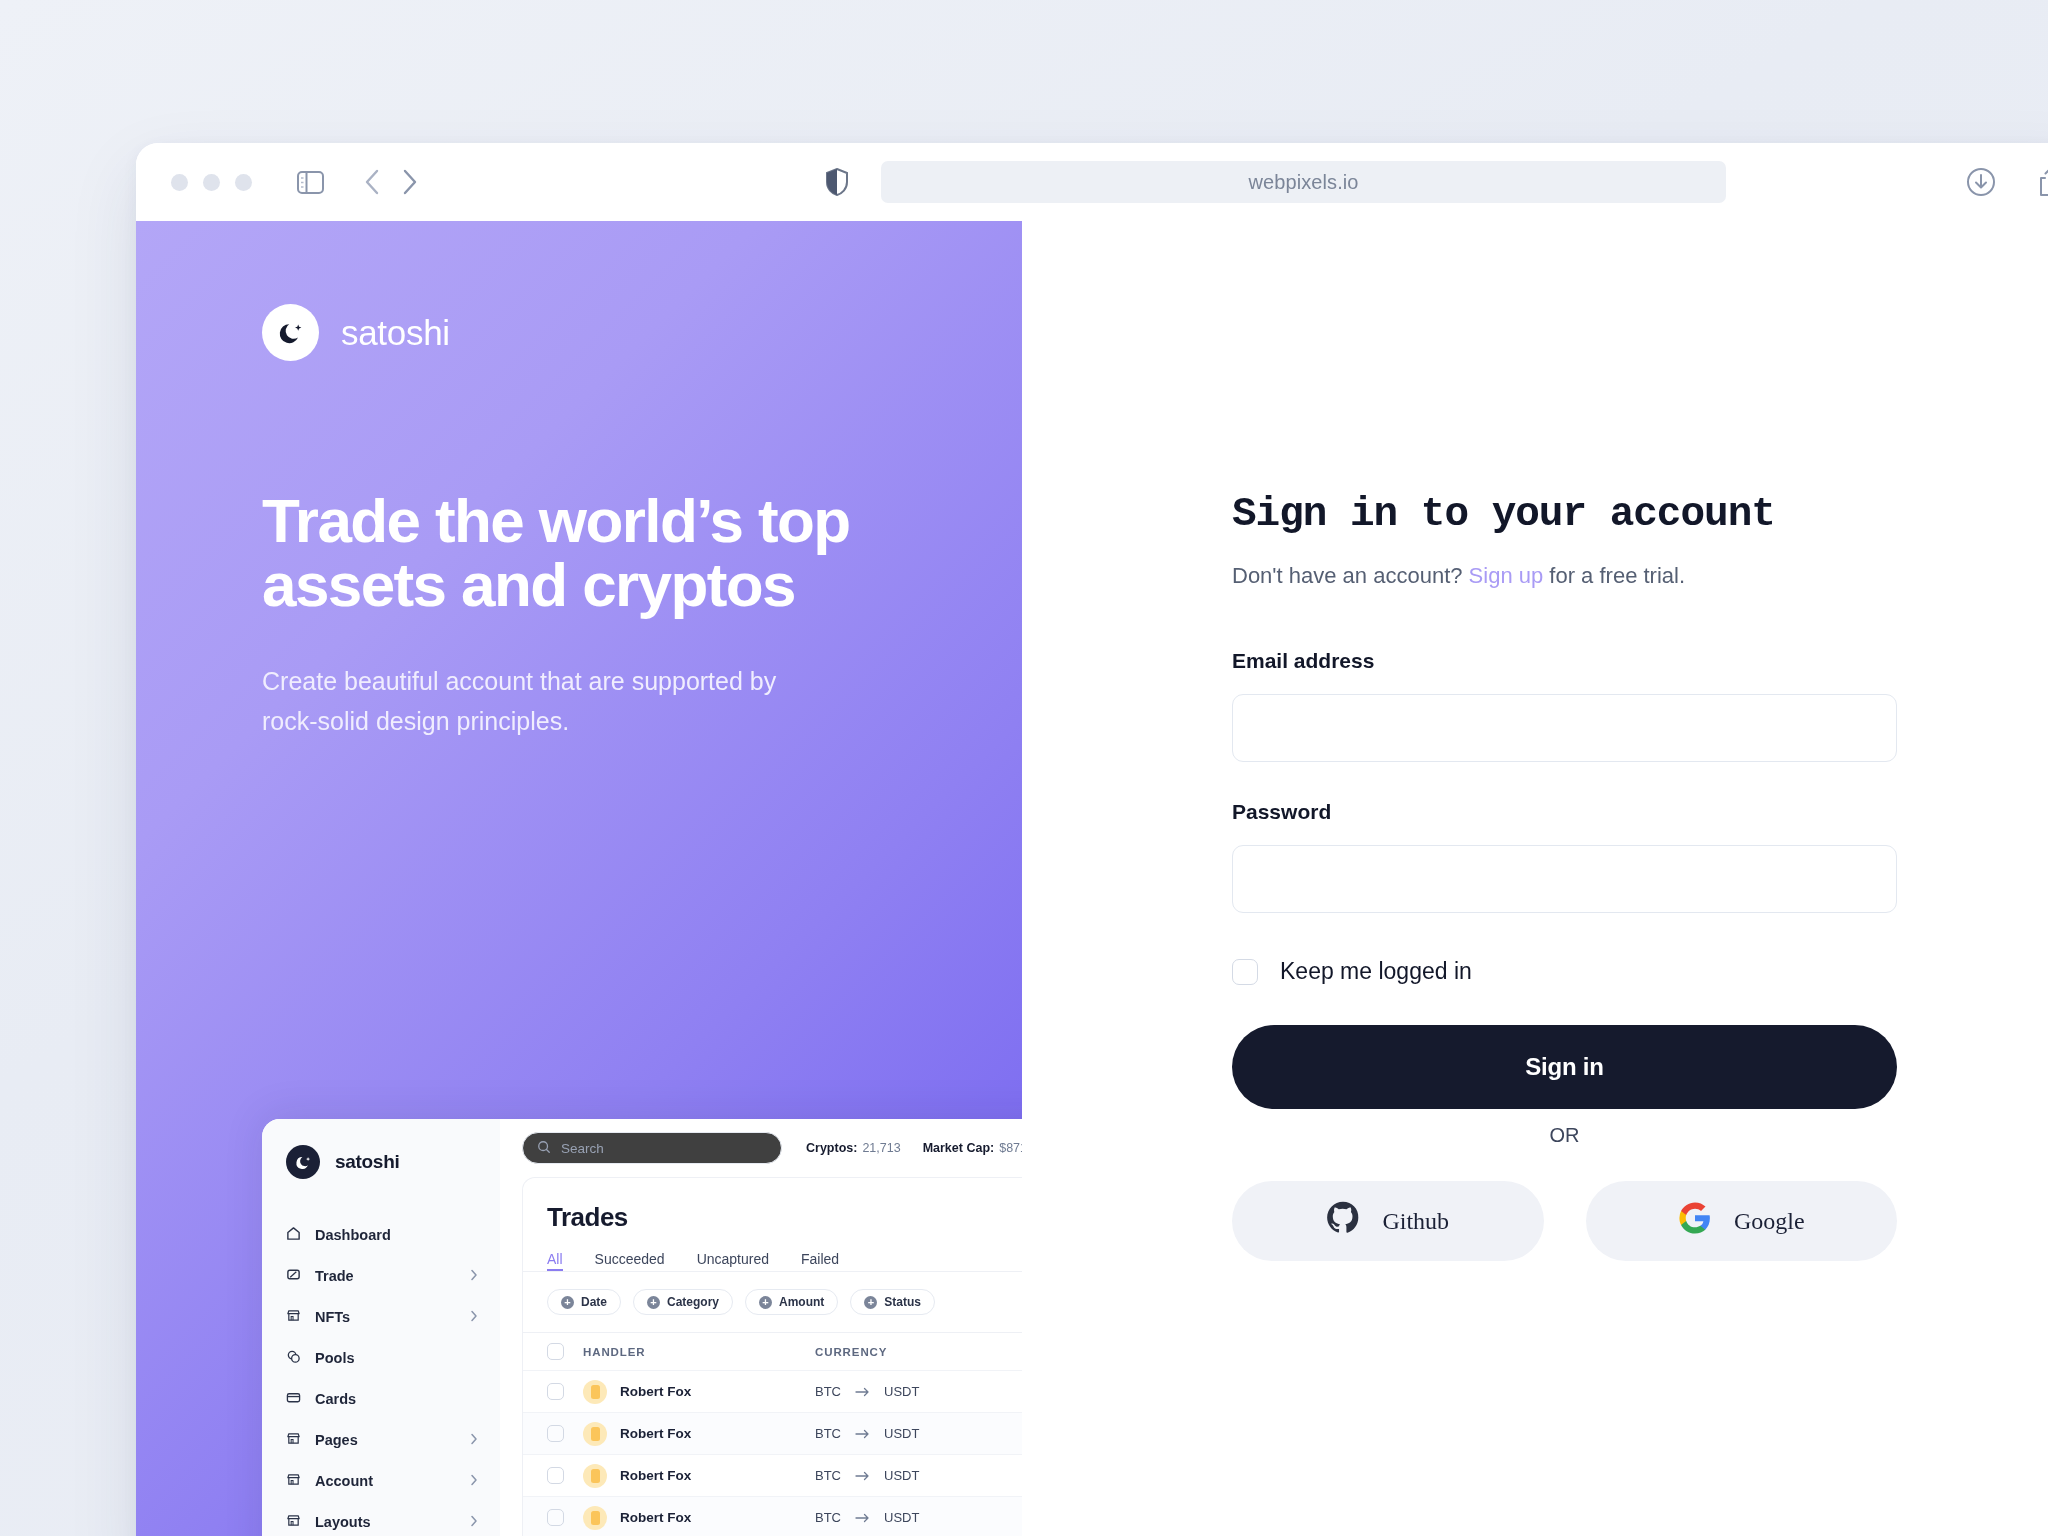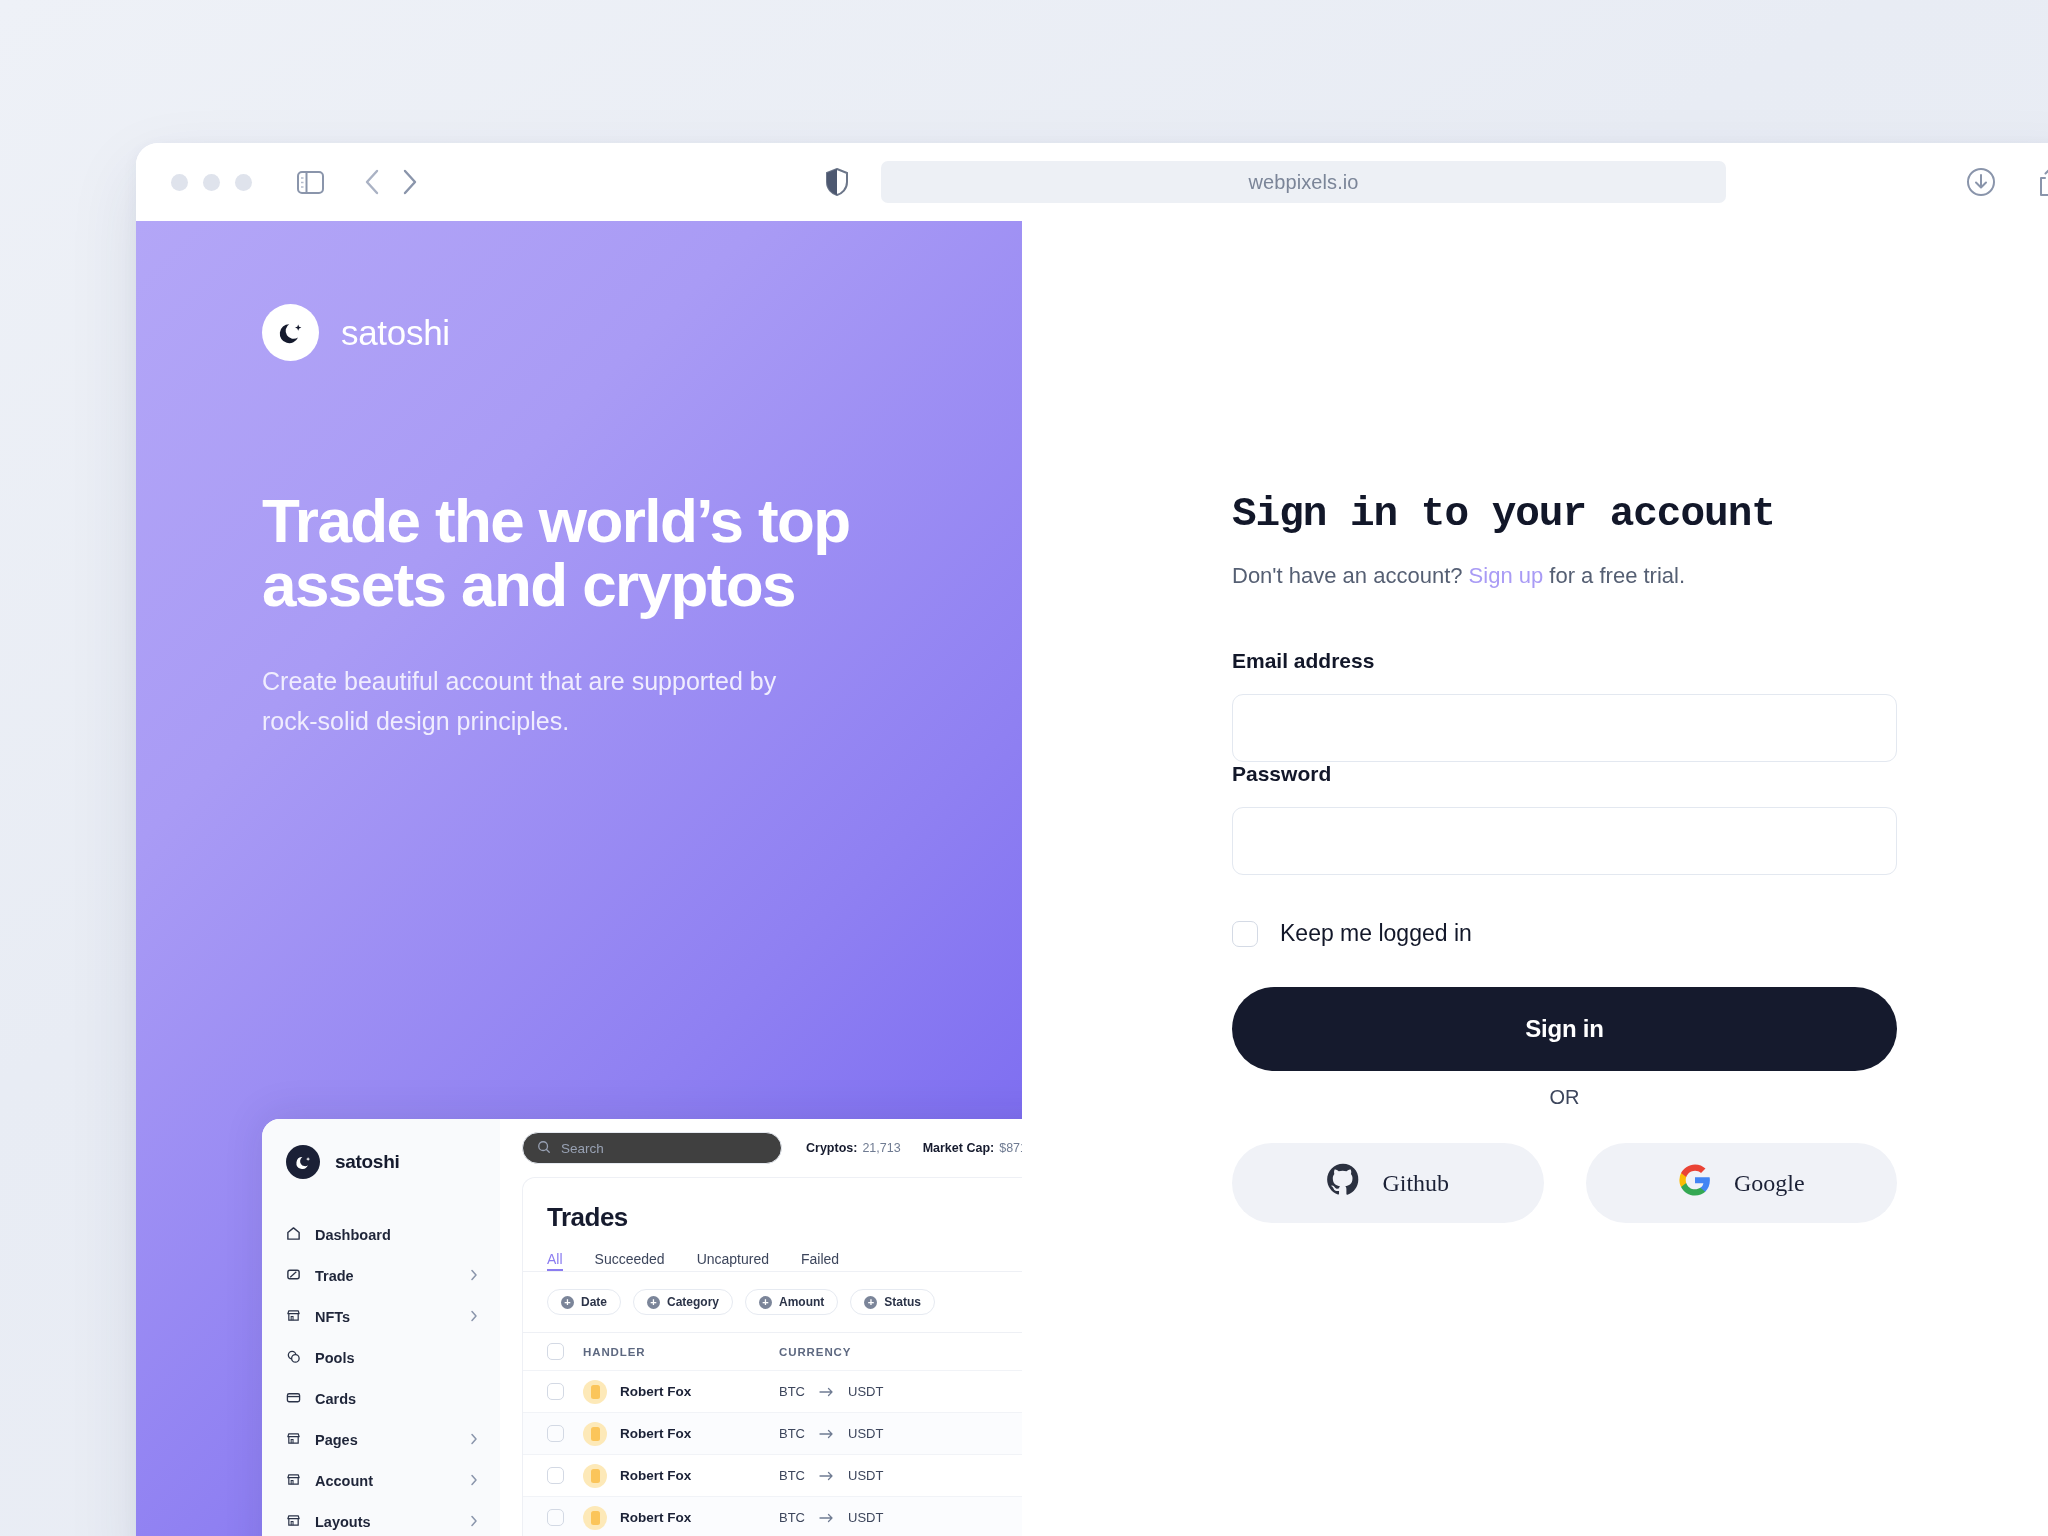--- a/index.html
+++ b/index.html
@@ -98,40 +98,40 @@
   .mock-chips { display:flex; gap:12px; padding:17px 0 17px 24px; border-bottom:1px solid #eef0f5; }
   .chip { display:flex; align-items:center; gap:7px; border:1px solid #e6eaf1;
           border-radius:14px; padding:5px 13px; font-size:12px; font-weight:700; color:#2b3348; }
   .chip .plus { width:13px; height:13px; border-radius:50%; background:#7b8599;
                 color:#fff; font-size:11px; line-height:13px; text-align:center; font-weight:700; }
 
   .trow { display:flex; align-items:center; height:42px; padding:0 24px; border-bottom:1px solid #f1f3f7; }
   .trow.head { height:38px; }
   .tcb { width:17px; height:17px; border:1.5px solid #d3d9e4; border-radius:5px; flex-shrink:0; }
   .th { font-size:11.5px; letter-spacing:.9px; font-weight:700; color:#5d6880; }
-  .c-handler { width:196px; margin-left:19px; display:flex; align-items:center; gap:13px; }
+  .c-handler { width:232px; margin-left:19px; display:flex; align-items:center; gap:13px; }
   .c-cur { width:178px; display:flex; align-items:center; gap:14px; }
   .c-rate { width:110px; text-align:right; }
   .avatar { width:24px; height:24px; border-radius:50%; background:#fde9b8;
             display:flex; align-items:center; justify-content:center; flex-shrink:0; }
   .name { font-size:13.5px; font-weight:700; color:#1b2136; }
   .cur { font-size:13px; color:#3d465c; }
   .rate { font-size:13px; color:#3d465c; }
   .trow.alt { background:#fbfcfe; }
 
   
   .formside { flex:1; background:#fff; position:relative; }
   .form { position:absolute; left:210px; top:270px; width:665px; }
   .form h1 { font-size:41px; font-weight:700; color:#121729; letter-spacing:-1px;font-family:Liberation Mono, monospace; }
   .form .sub { margin-top:26px; font-size:22px; color:#555f73; }
   .form .sub a { color:#a99bf5; text-decoration:none; }
   .flabel { font-size:21px; font-weight:700; color:#121729; }
   .finput { width:665px; height:68px; border:1px solid #e3e8f0; border-radius:11px;
             margin-top:21px; background:#fff; }
-  .fgroup2 { }
+  .fgroup2 { margin-top:38px; }
   .keep { display:flex; align-items:center; gap:22px; margin-top:45px; }
   .kbox { width:26px; height:26px; border:1.5px solid #d4dae5; border-radius:7px; }
   .ktext { font-size:23px; color:#121729; }
   .signin {
     width:665px; height:84px; background:#151a2d; color:#fff; border:none;
     border-radius:42px; margin-top:40px; font-size:24px; font-weight:700;
     font-family:inherit; letter-spacing:-.2px; cursor:default;
   }
   .or { text-align:center; font-size:20px; color:#4d5costs; margin-top:15px; color:#3d465c; font-weight:400; }
   .oauth { display:flex; gap:42px; margin-top:34px; }

